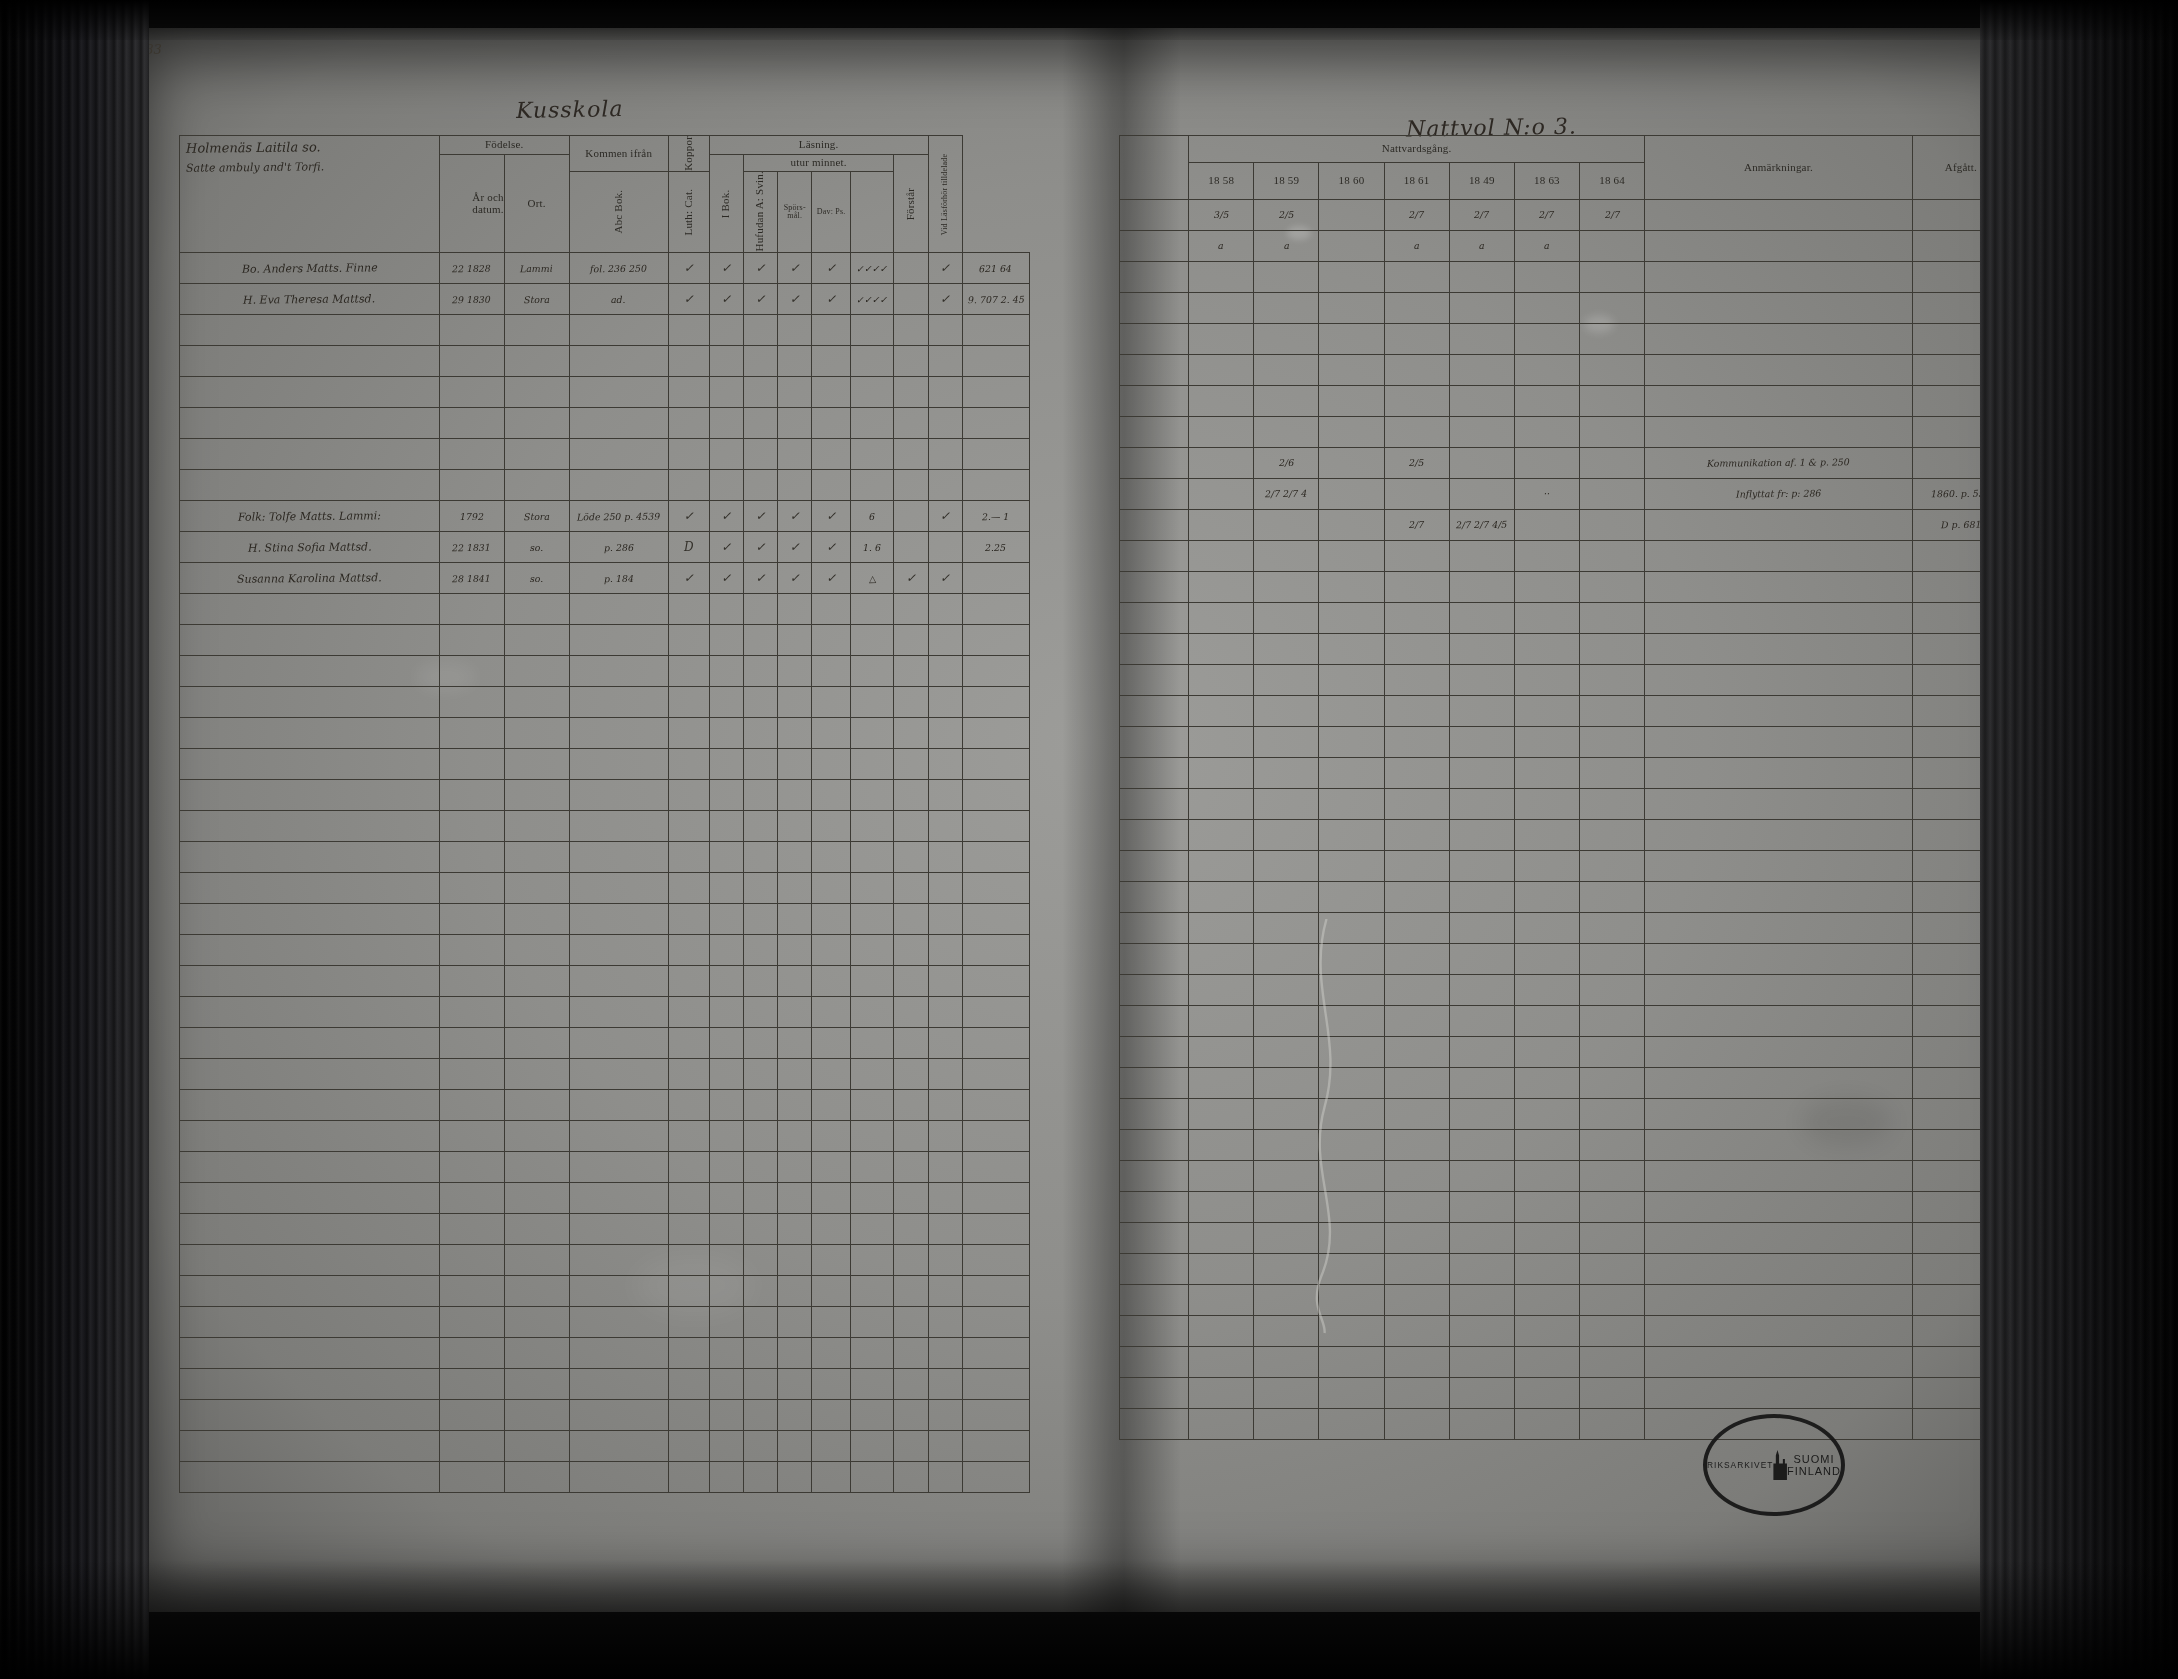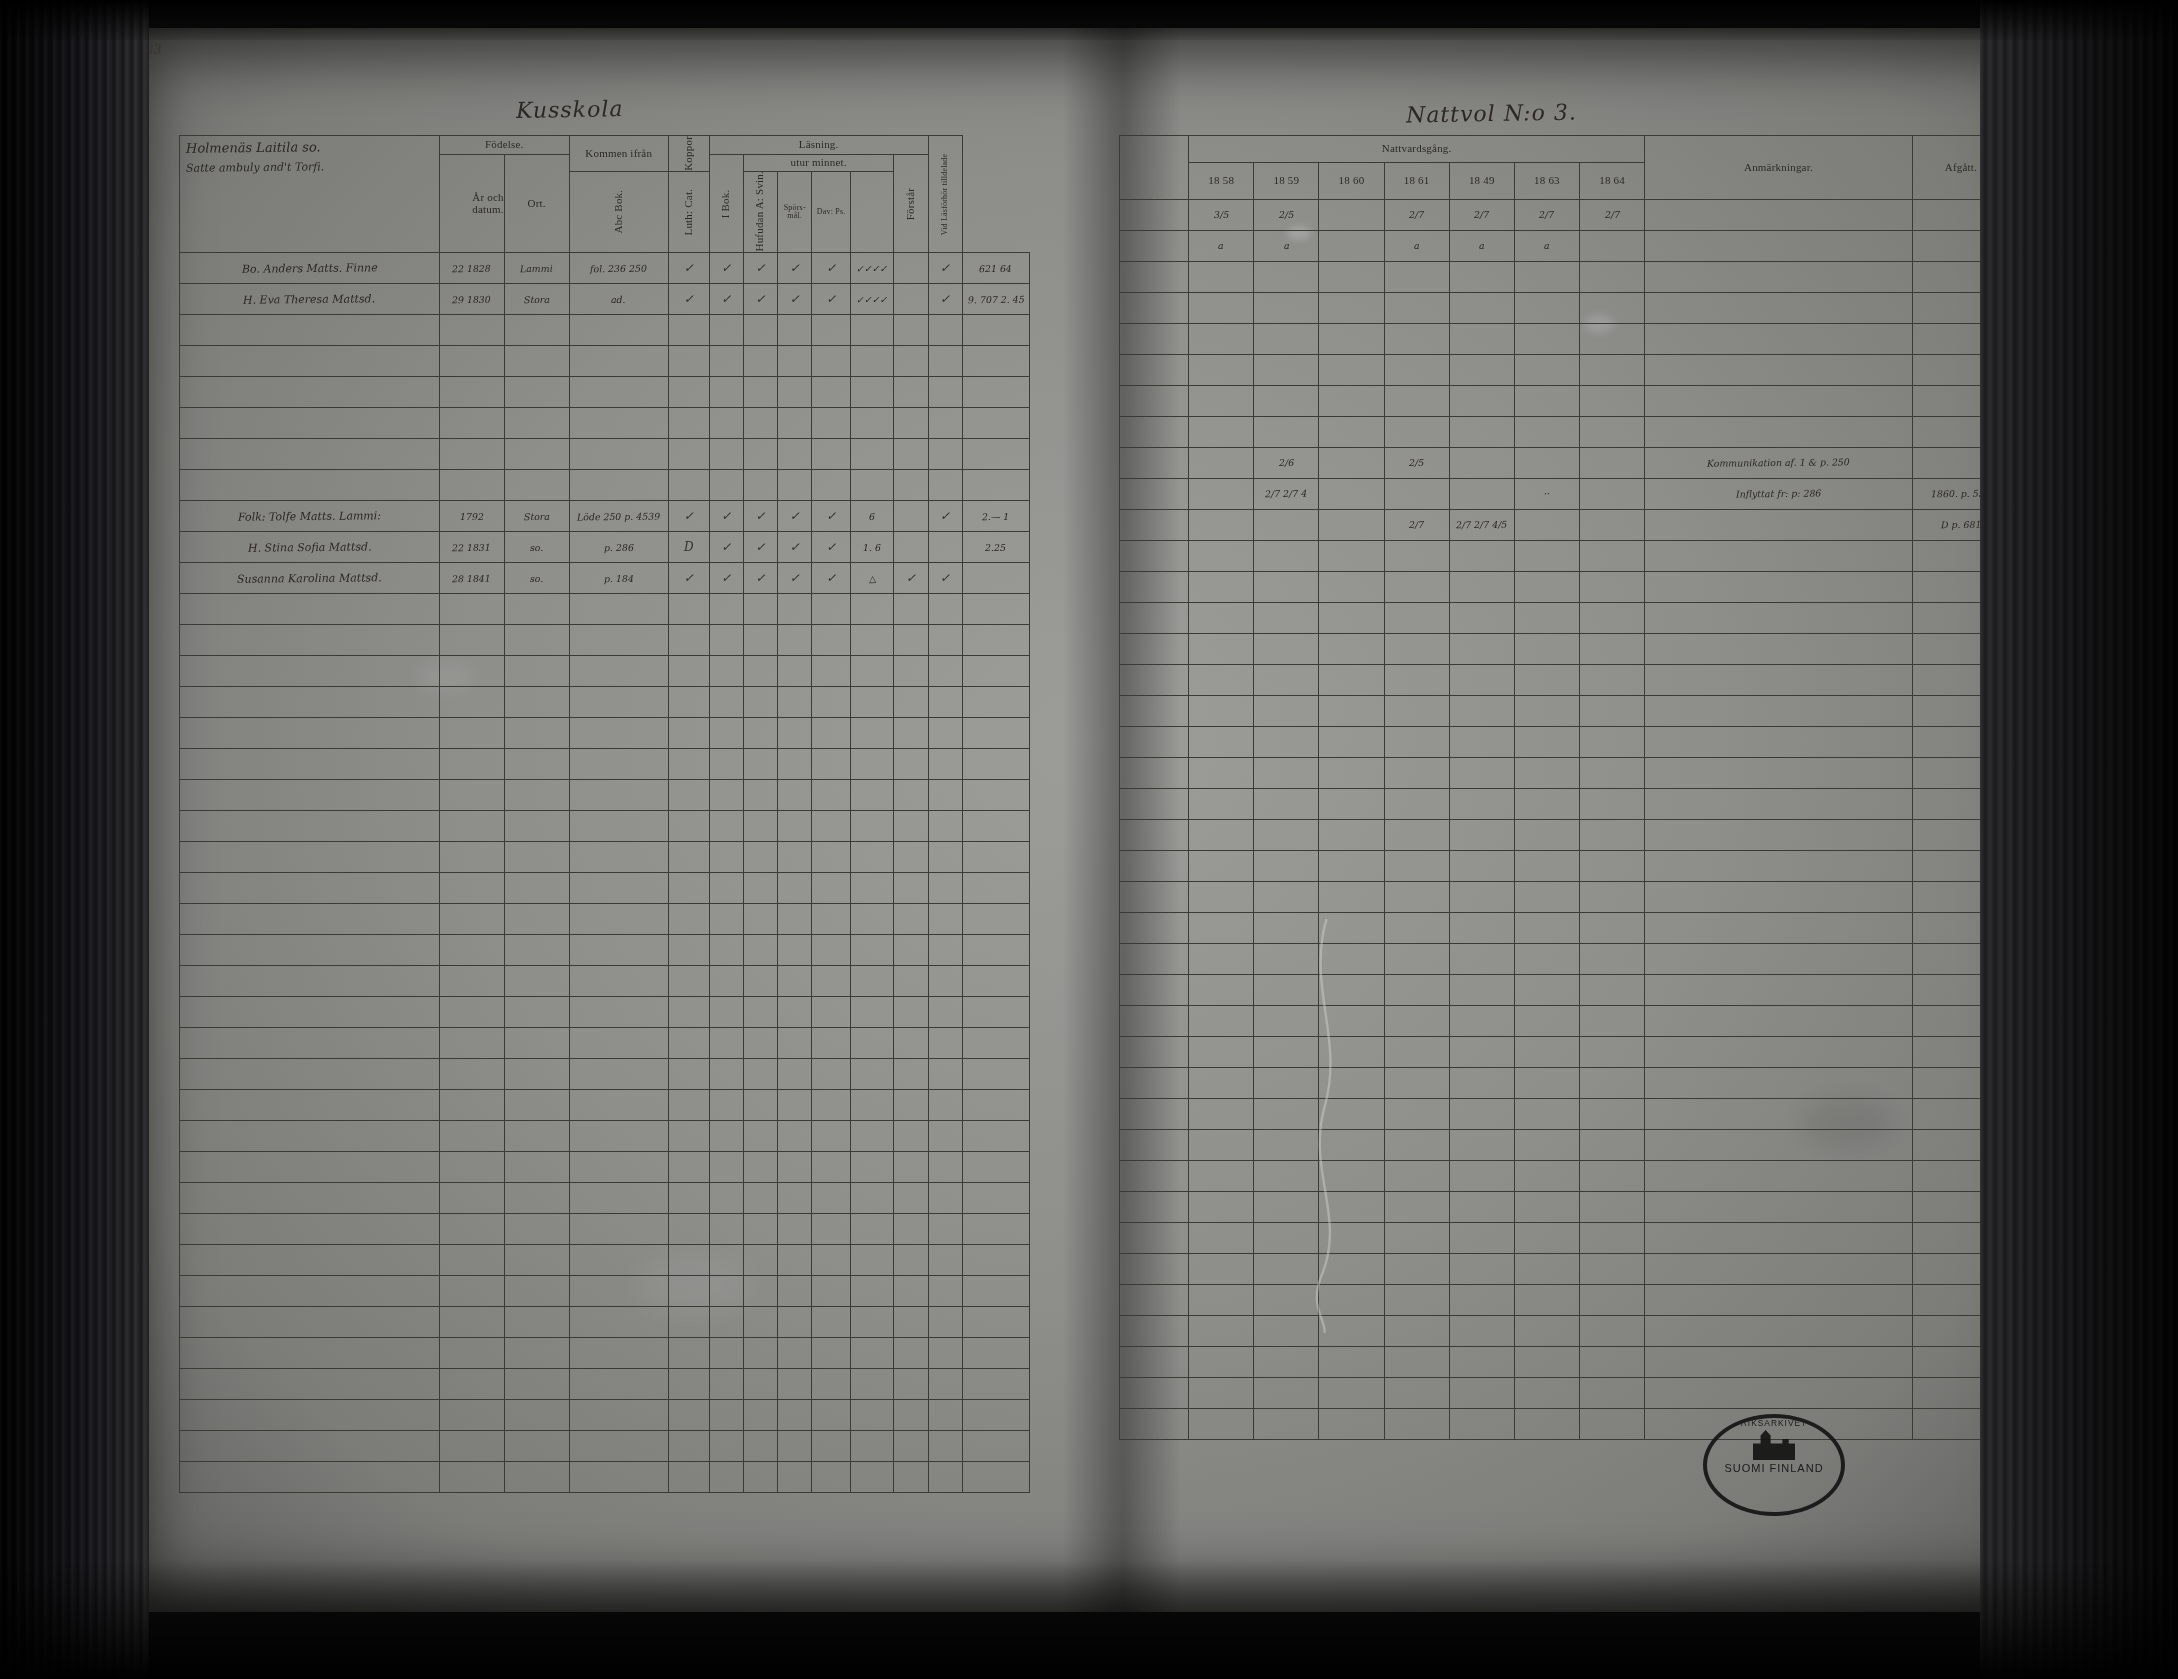--- a/index.html
+++ b/index.html
@@ -162,21 +162,22 @@
   
   #stamp {
     position: absolute;
     width: 134px;
     height: 94px;
     border-radius: 50%;
     border: 4px solid #151515;
     color: #121212;
     display: flex;
     align-items: center;
-    flex-direction: column;
+    justify-content: center;
+    flex-direction: row;
     font-family: "Liberation Sans", sans-serif;
     font-size: 8px;
     letter-spacing: 1px;
     text-align: center;
     opacity: .92;
     overflow: hidden;
   }
   #stamp .top { font-size: 8.4px; }
   #stamp .bot { font-size: 11px; }
   #stamp .church {
@@ -868,21 +869,21 @@
               <td></td>
               <td></td>
               <td></td>
             </tr>
         </tbody>
       </table>
     </div>
 
     <div class="sheet" style="left:990px;top:69px;width:911px;">
 
-      <div style="position:absolute;left:297px;top:4px;">
+      <div style="position:absolute;left:297px;top:18px;">
         <span class="script-title">Nattvol N:o 3.</span>
       </div>
 
       <table class="ruled" style="position:absolute;left:10px;top:38px;width:891px;">
         <colgroup>
           <col style="width:69px">
           <col style="width:65px">
           <col style="width:65px">
           <col style="width:65px">
           <col style="width:65px">

